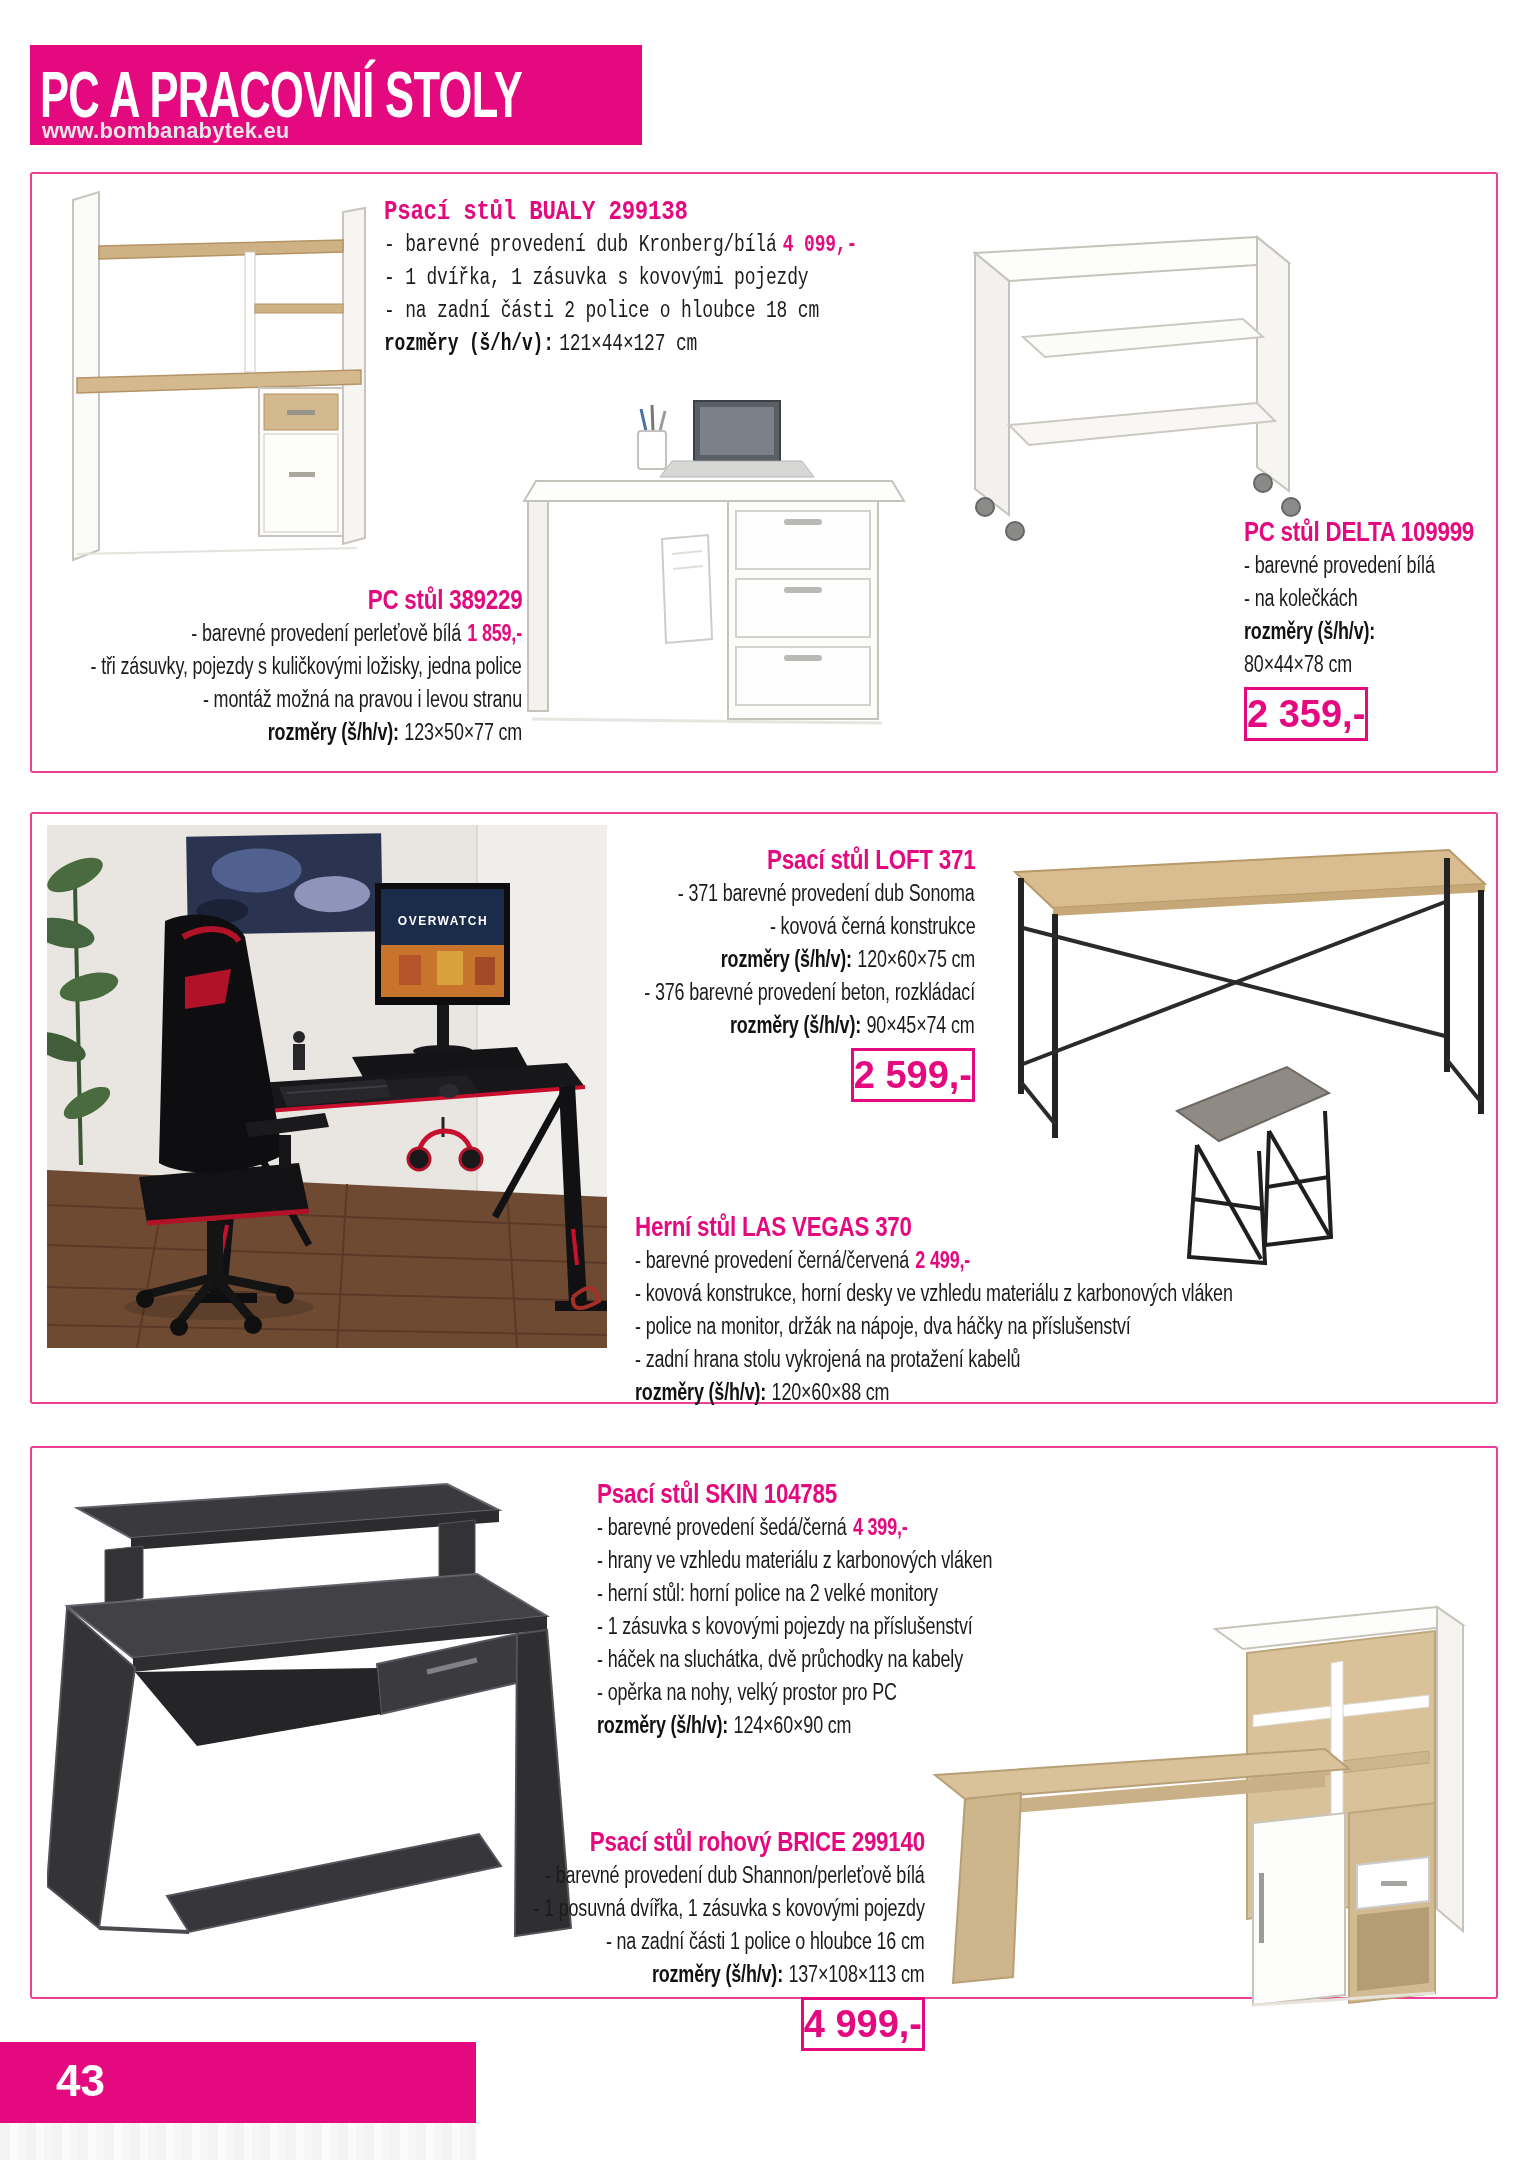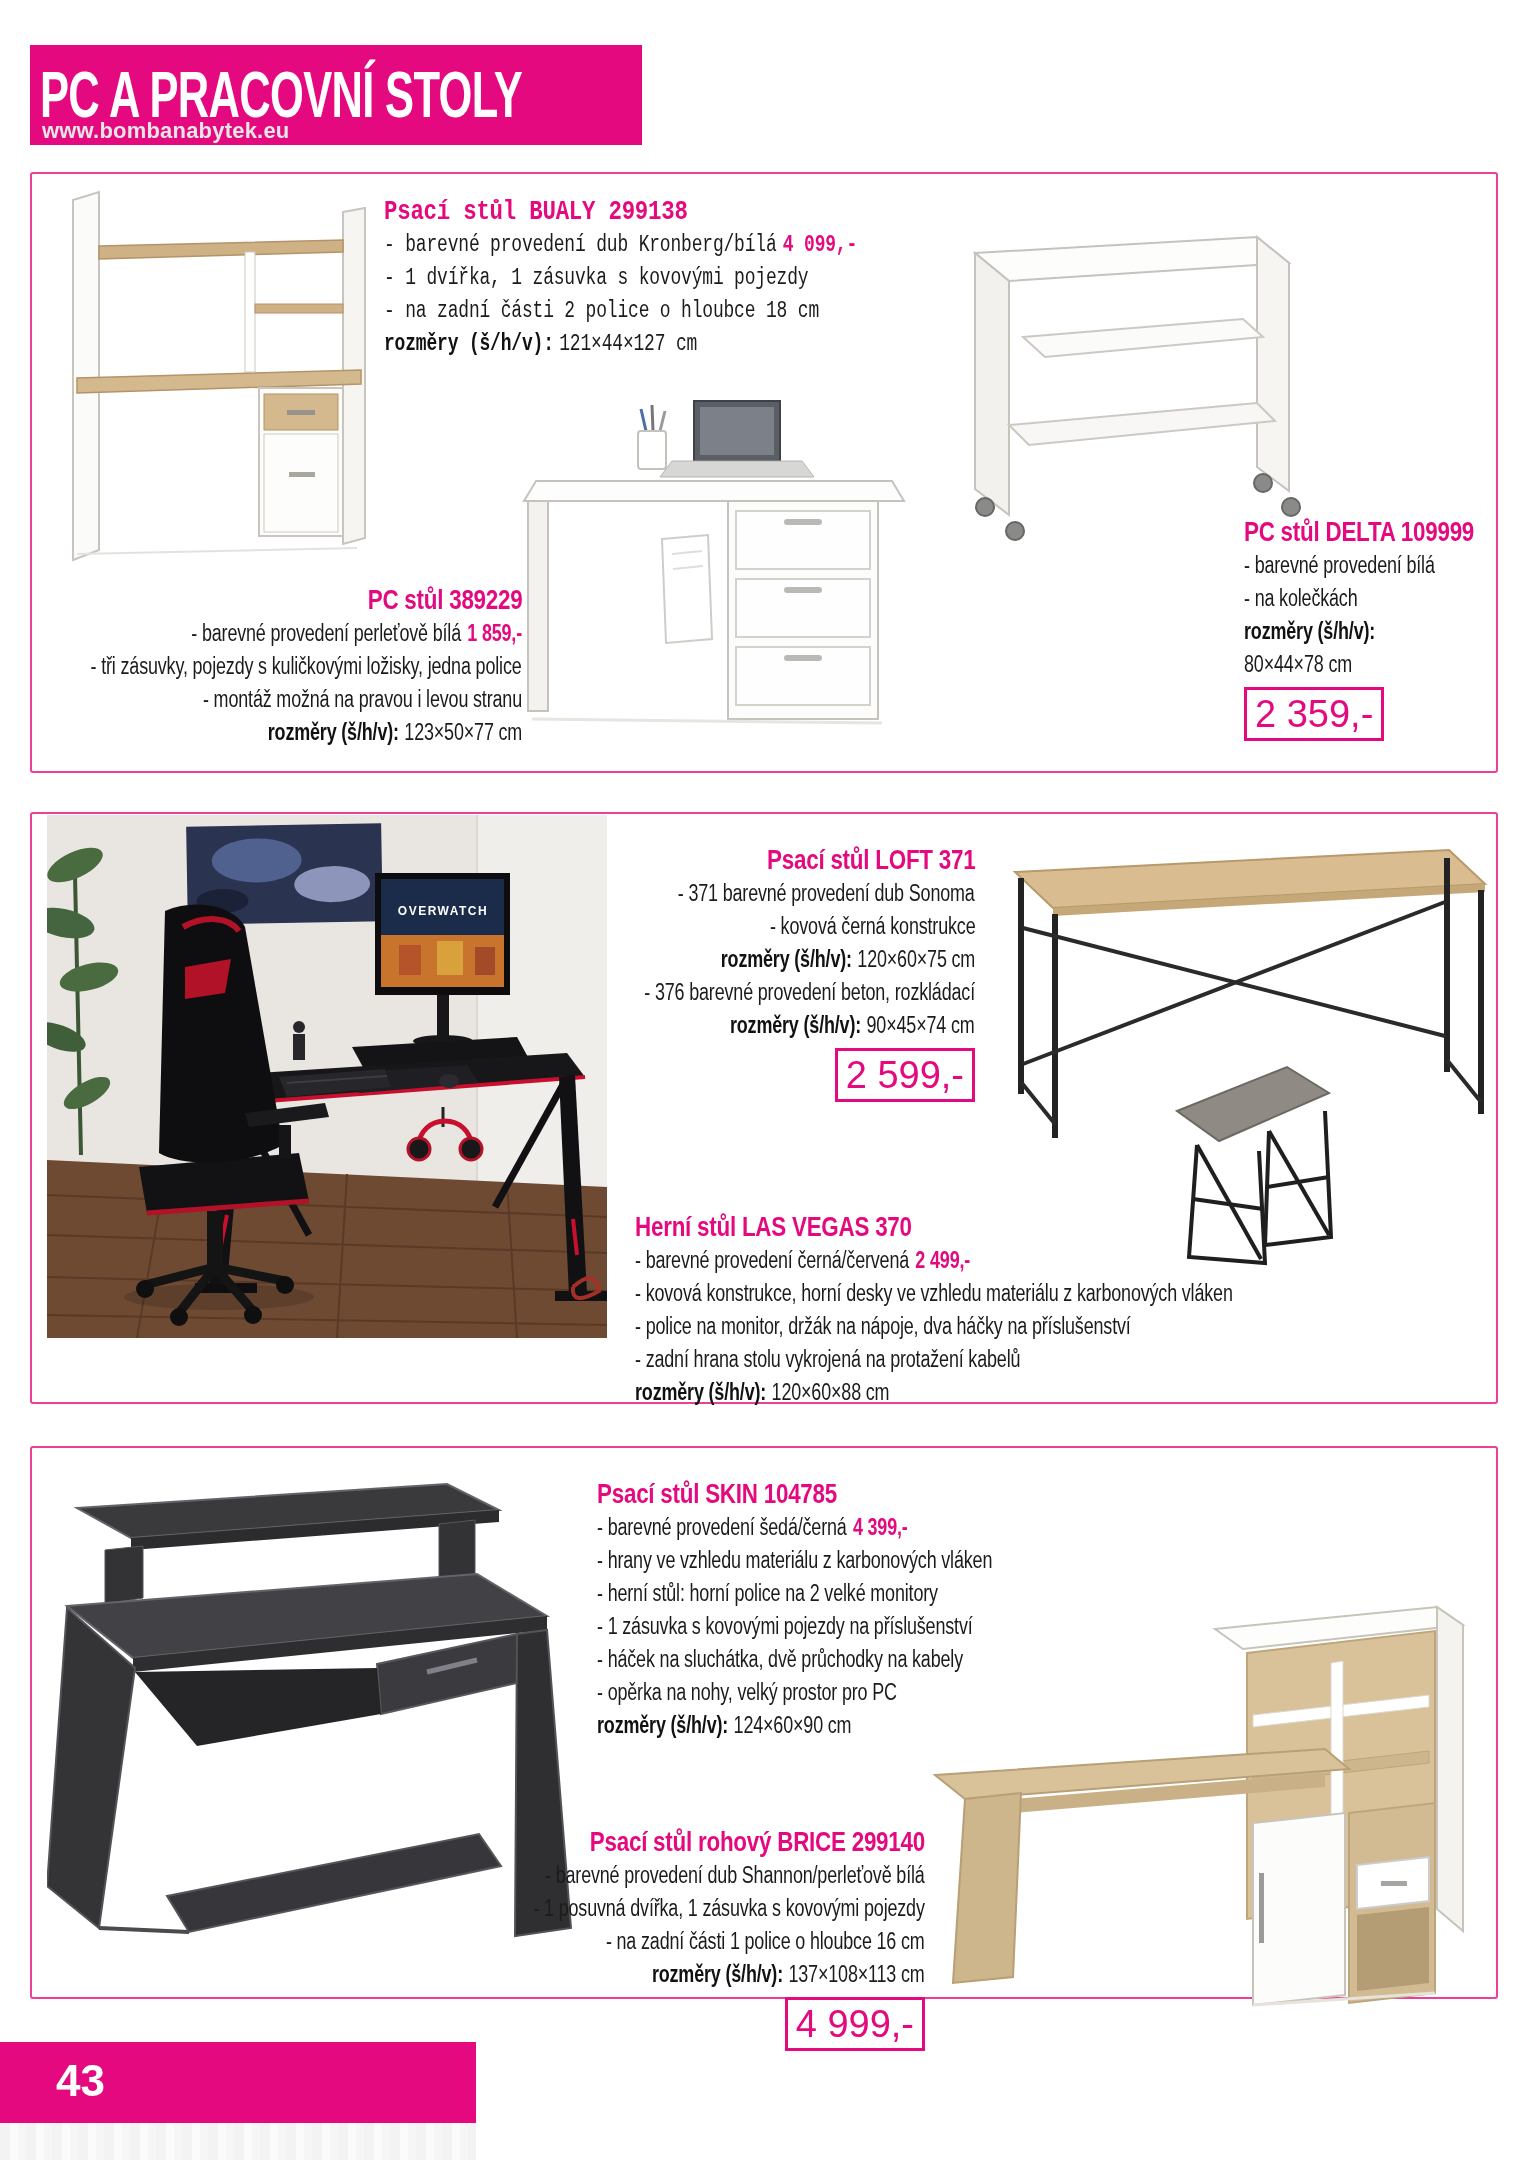--- a/index.html
+++ b/index.html
@@ -19,22 +19,22 @@
   .ptext{position:absolute;display:flex;flex-direction:column;}
   .align-l{align-items:flex-start;}
   .align-r{align-items:flex-end;text-align:right;}
   .ptitle{font-size:28px;font-weight:bold;color:#e5097f;line-height:35px;white-space:nowrap;
           transform:scaleX(0.8);letter-spacing:-0.3px;}
   .pline{font-size:23px;line-height:33px;color:#1b1b1b;white-space:nowrap;transform:scaleX(0.78);letter-spacing:-0.2px;}
   .align-l .ptitle,.align-l .pline{transform-origin:left center;}
   .align-r .ptitle,.align-r .pline{transform-origin:right center;}
   .dims{font-weight:bold;color:#111;margin-right:7px;}
   .inline-price{color:#e5097f;font-weight:bold;margin-left:8px;}
-  .price-box{display:inline-block;border:3px solid #e5097f;color:#e5097f;font-weight:normal;
-             font-size:38px;line-height:46px;padding:1px 8px;background:#fff;margin-top:6px;white-space:nowrap;}
+  .price-box{display:inline-block;border:3px solid #e5097f;color:#e5097f;font-weight:bold;
+             font-size:38px;line-height:46px;padding:1px 0;background:#fff;margin-top:6px;white-space:nowrap;}
   
   .pimg{position:absolute;}
   .pimg svg{display:block;width:100%;height:100%;}
   
   .page-bar{position:absolute;left:0;top:2042px;width:476px;height:81px;background:#e5097f;z-index:20;}
   .page-num{position:absolute;left:56px;top:14px;font-size:44px;font-weight:bold;color:#fff;}
   .page-bar-pattern{position:absolute;left:0;top:2123px;width:476px;height:37px;z-index:20;opacity:0.55;
       background:repeating-linear-gradient(90deg,#e9e9e9 0 10px,#f8f8f8 10px 18px,#efefef 18px 26px);}
 </style>
 </head>
@@ -128,21 +128,21 @@
       <div class="pline">- barevné provedení bílá</div>
       <div class="pline">- na kolečkách</div>
       <div class="pline"><span class="dims">rozměry (š/h/v):</span></div>
       <div class="pline"><span>80×44×78 cm</span></div>
       <div class="price-box">2 359,-</div>
     </div>
   </section>
 
   <section class="pbox box2">
 
-    <div class="pimg" style="left:15px;top:1px;width:560px;height:523px;">
+    <div class="pimg" style="left:15px;top:11px;width:560px;height:523px;">
       <svg viewBox="0 0 560 523">
         <rect width="560" height="523" fill="#e9e6e2"></rect>
         <rect x="430" width="130" height="523" fill="#f0eeeb"></rect>
         <line x1="430" y1="0" x2="430" y2="370" stroke="#dcd8d3" stroke-width="2"></line>
         <polygon points="0,345 560,372 560,523 0,523" fill="#6e4a33"></polygon>
         <g stroke="#5a3a27" stroke-width="2">
           <line x1="0" y1="380" x2="560" y2="402"></line>
             <line x1="0" y1="420" x2="560" y2="438"></line>
           <line x1="0" y1="462" x2="560" y2="476"></line>
             <line x1="0" y1="500" x2="560" y2="510"></line>

